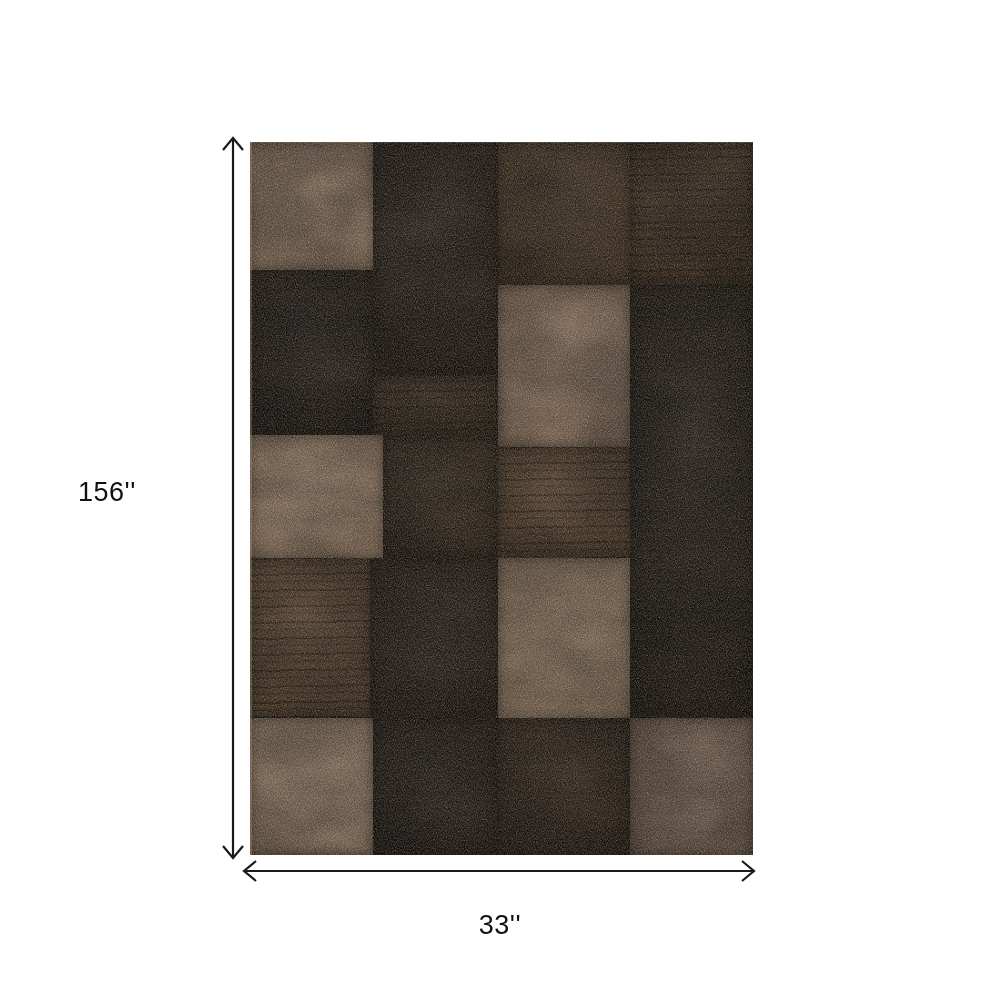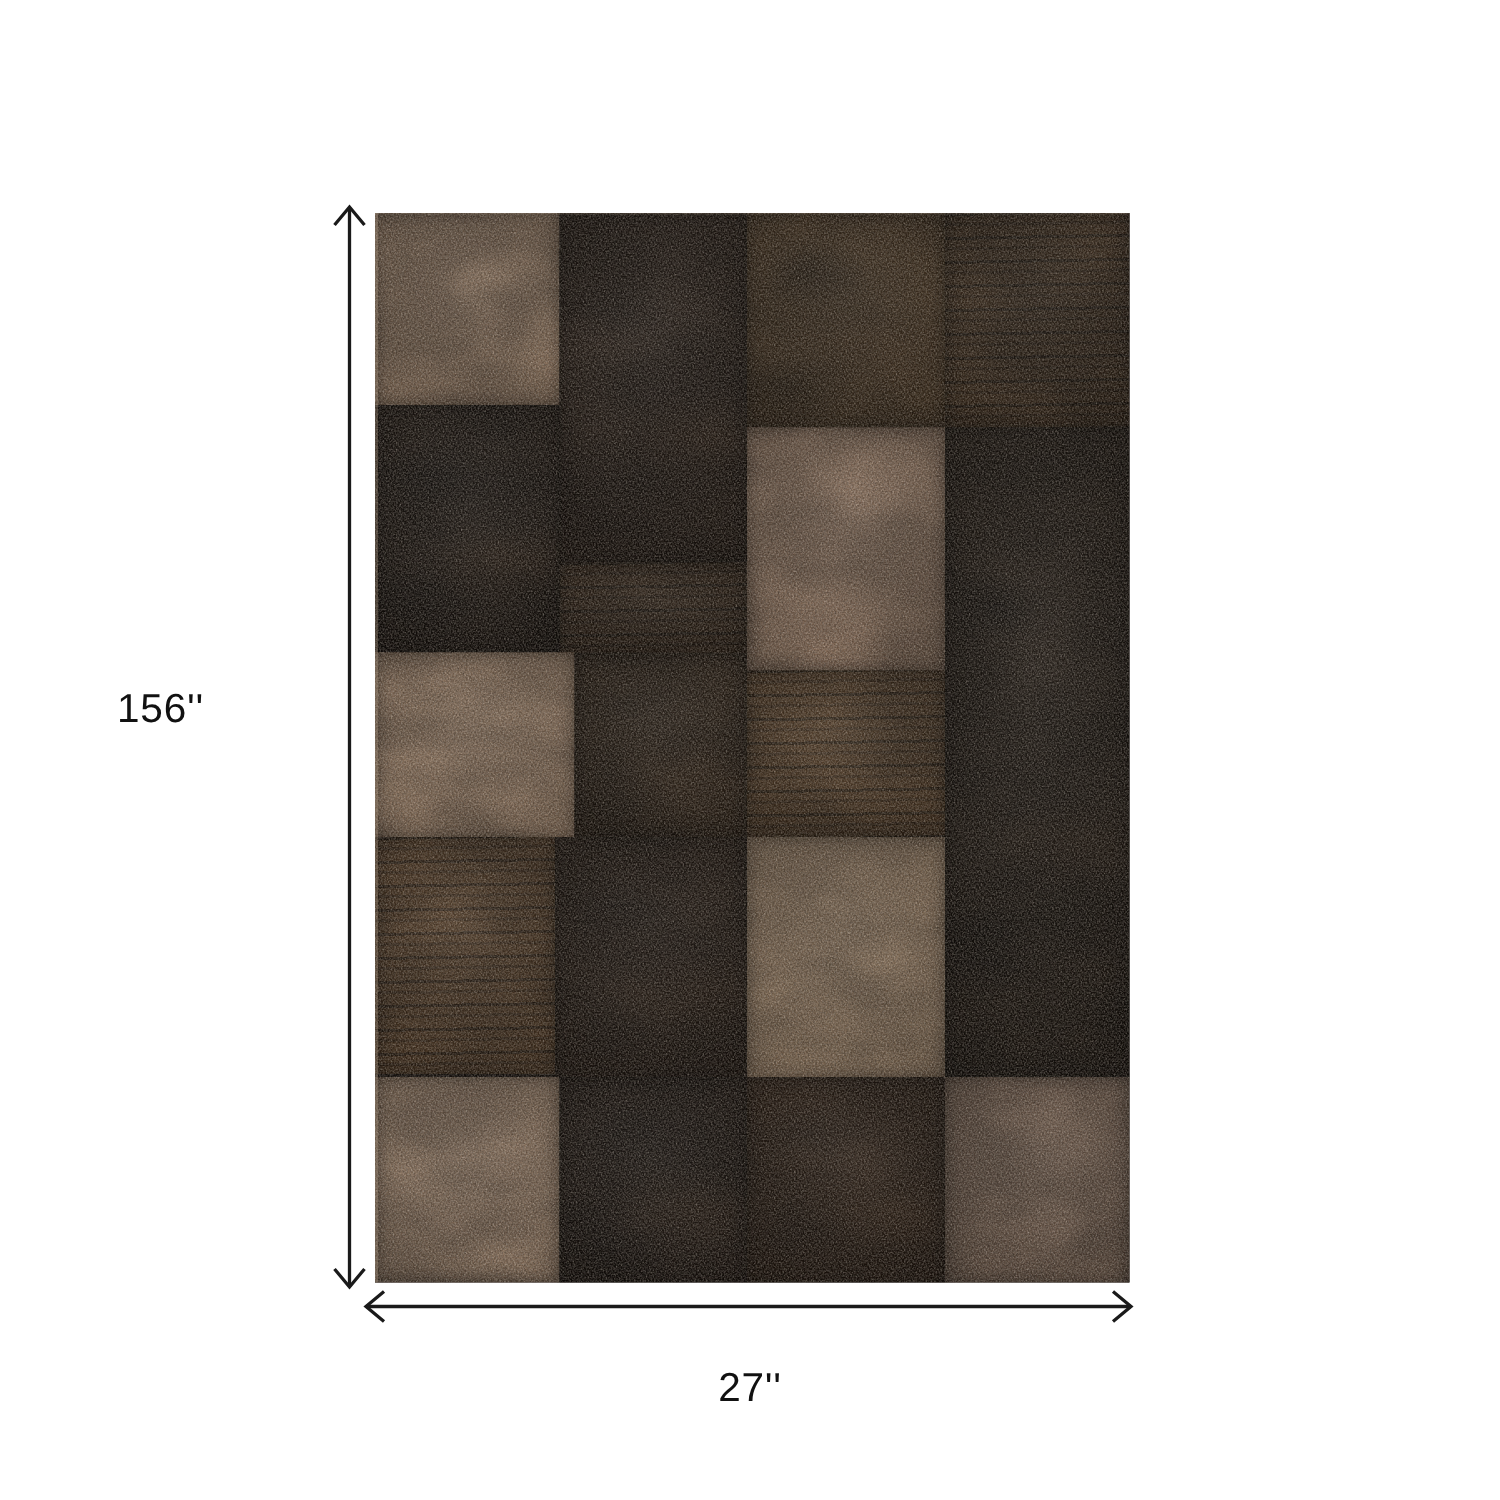--- a/index.html
+++ b/index.html
@@ -98,16 +98,16 @@
     <polyline points="5,22 15,10 25,22" fill="none" stroke="#1a1a1a" stroke-width="2.2"></polyline>
     <polyline points="5,718 15,730 25,718" fill="none" stroke="#1a1a1a" stroke-width="2.2"></polyline>
   </svg>
 
   <svg class="dim-svg" style="left:240px; top:856px; width:520px; height:30px" xmlns="http://www.w3.org/2000/svg">
     <line x1="4" y1="15" x2="514" y2="15" stroke="#1a1a1a" stroke-width="2.2"></line>
     <polyline points="16,5 4,15 16,25" fill="none" stroke="#1a1a1a" stroke-width="2.2"></polyline>
     <polyline points="502,5 514,15 502,25" fill="none" stroke="#1a1a1a" stroke-width="2.2"></polyline>
   </svg>
 
-  <div class="dim-label" style="left:52px; top:457px; width:110px;">156''</div>
-  <div class="dim-label" style="left:450px; top:910px; width:100px;">27''</div>
+  <div class="dim-label" style="left:52px; top:477px; width:110px;">156''</div>
+  <div class="dim-label" style="left:450px; top:910px; width:100px;">33''</div>
 
 </div>
 
 </body></html>

